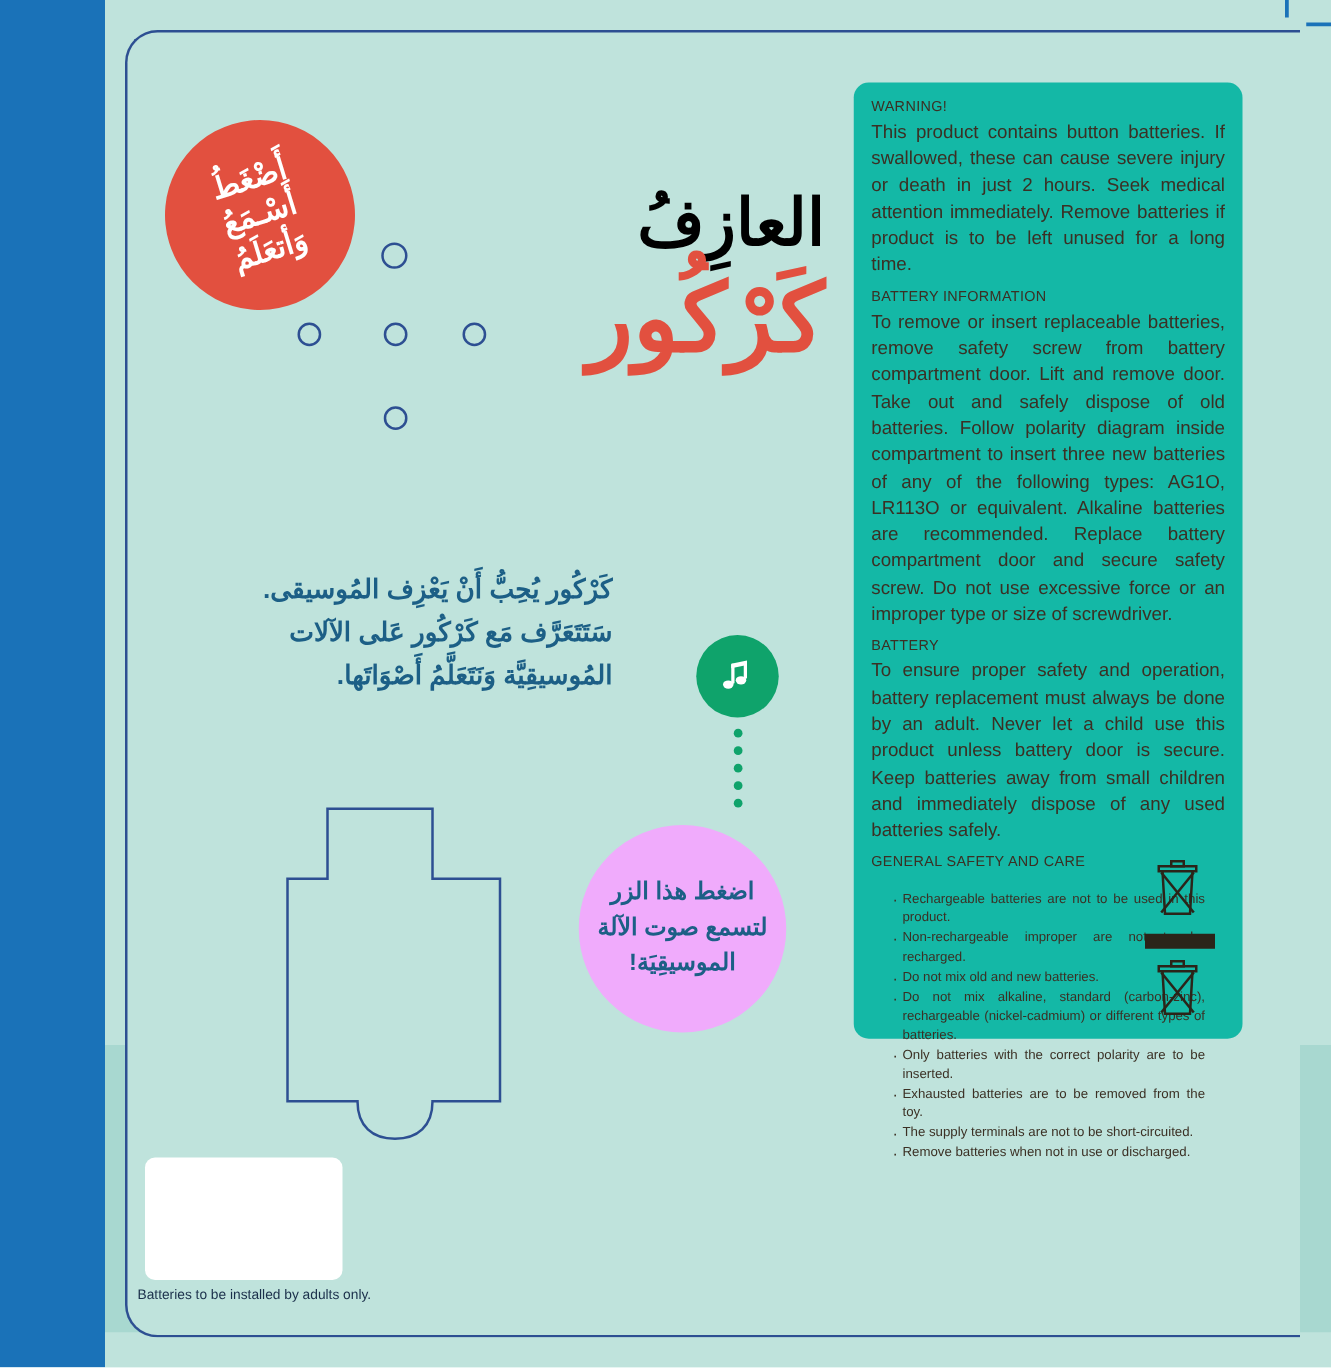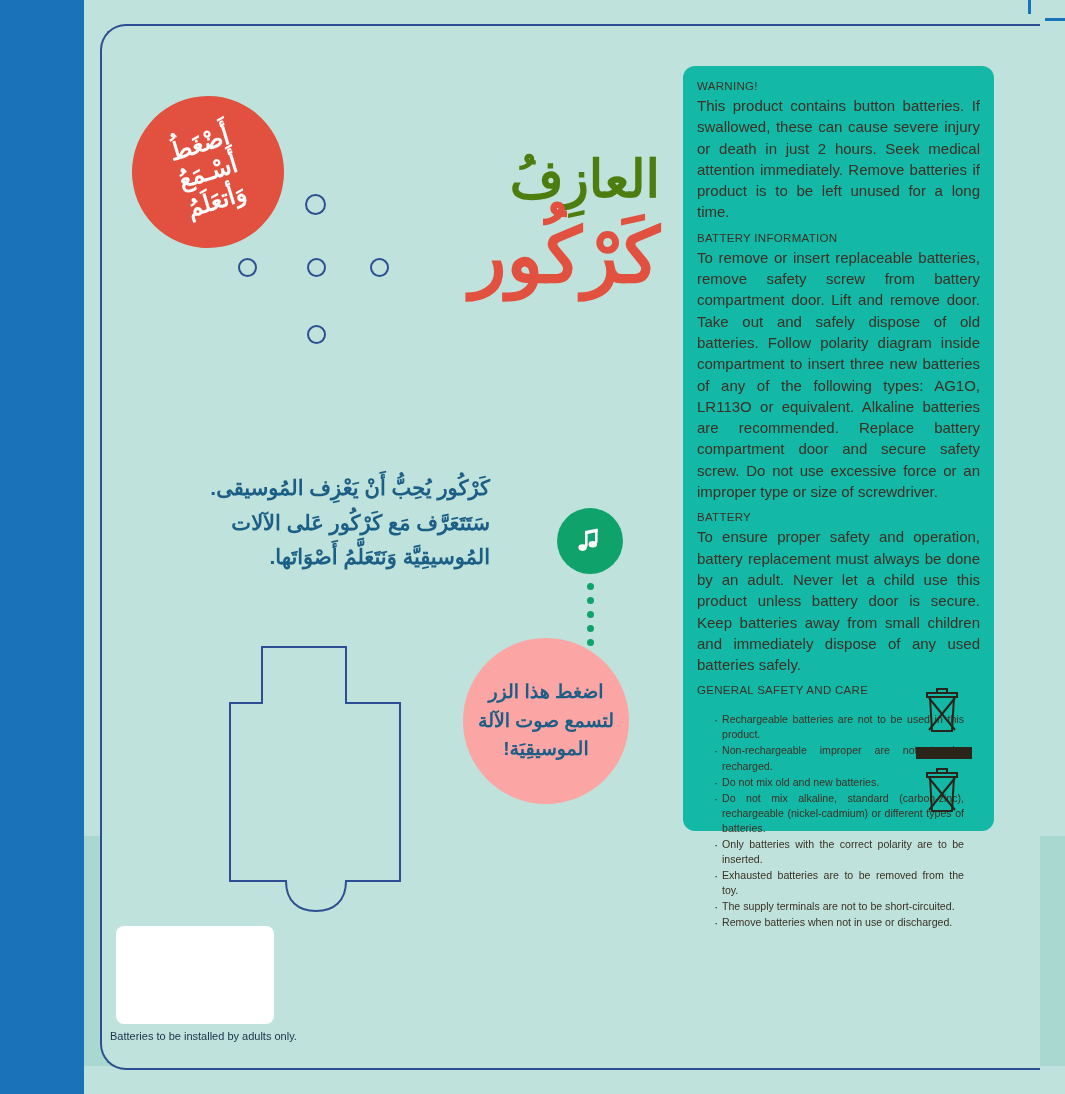--- a/index.html
+++ b/index.html
@@ -81,21 +81,21 @@
   }
   
   .title-wrap {
     position: absolute;
     left: 340px; top: 150px;
     width: 320px;
     text-align: right;
     direction: rtl;
   }
   .title-main {
-    color: #4d7c0f;
+    color: #000000;
     font-size: 52px;
     font-weight: bold;
     line-height: 1.15;
     letter-spacing: -1px;
   }
   .title-sub {
     color: #e2503f;
     font-size: 76px;
     font-weight: bold;
     line-height: 1.1;
@@ -112,21 +112,20 @@
   .intro {
     position: absolute;
     left: 150px; top: 455px;
     width: 340px;
     direction: rtl;
     text-align: right;
     color: #1c5f86;
     font-size: 21px;
     line-height: 1.65;
     font-weight: bold;
-    margin-top: 16px;
   }
   
   .note-circle {
     position: absolute;
     left: 557px; top: 508px;
     width: 66px; height: 66px;
     background: #0fa36b;
     border-radius: 50%;
     display: flex;
     align-items: center;
@@ -144,23 +143,23 @@
   }
   .dots i {
     display: block;
     width: 7px; height: 7px;
     background: #0fa36b;
     border-radius: 50%;
   }
   
   .bubble {
     position: absolute;
-    left: 463px; top: 638px;
+    left: 463px; top: 660px;
     width: 166px; height: 166px;
-    background: #fca5a5;
+    background: #f0abfc;
     border-radius: 50%;
     display: flex;
     align-items: center;
     justify-content: flex-end;
   }
   .bubble p {
     margin: 0;
     direction: rtl;
     text-align: center;
     color: #1c5f86;

